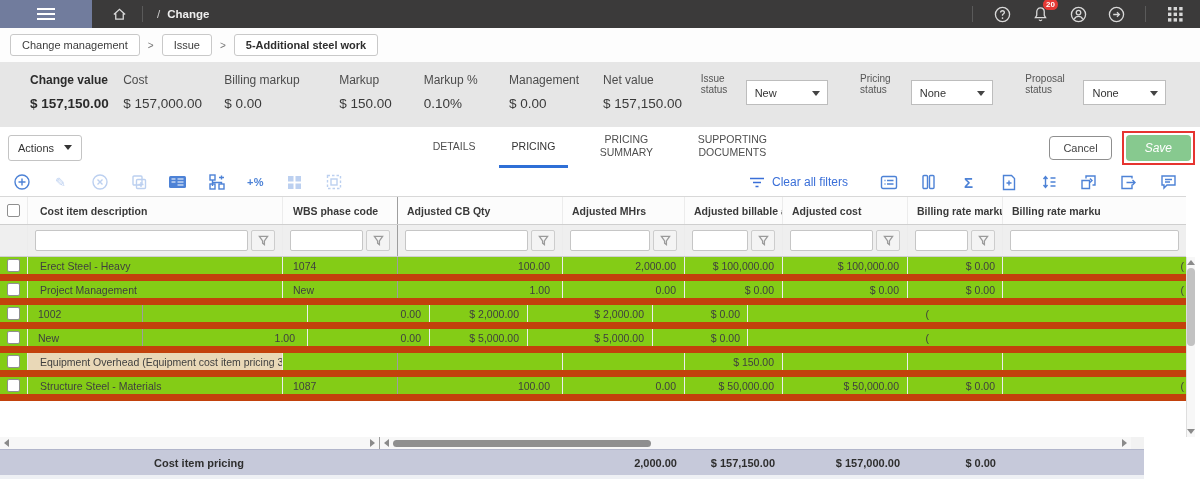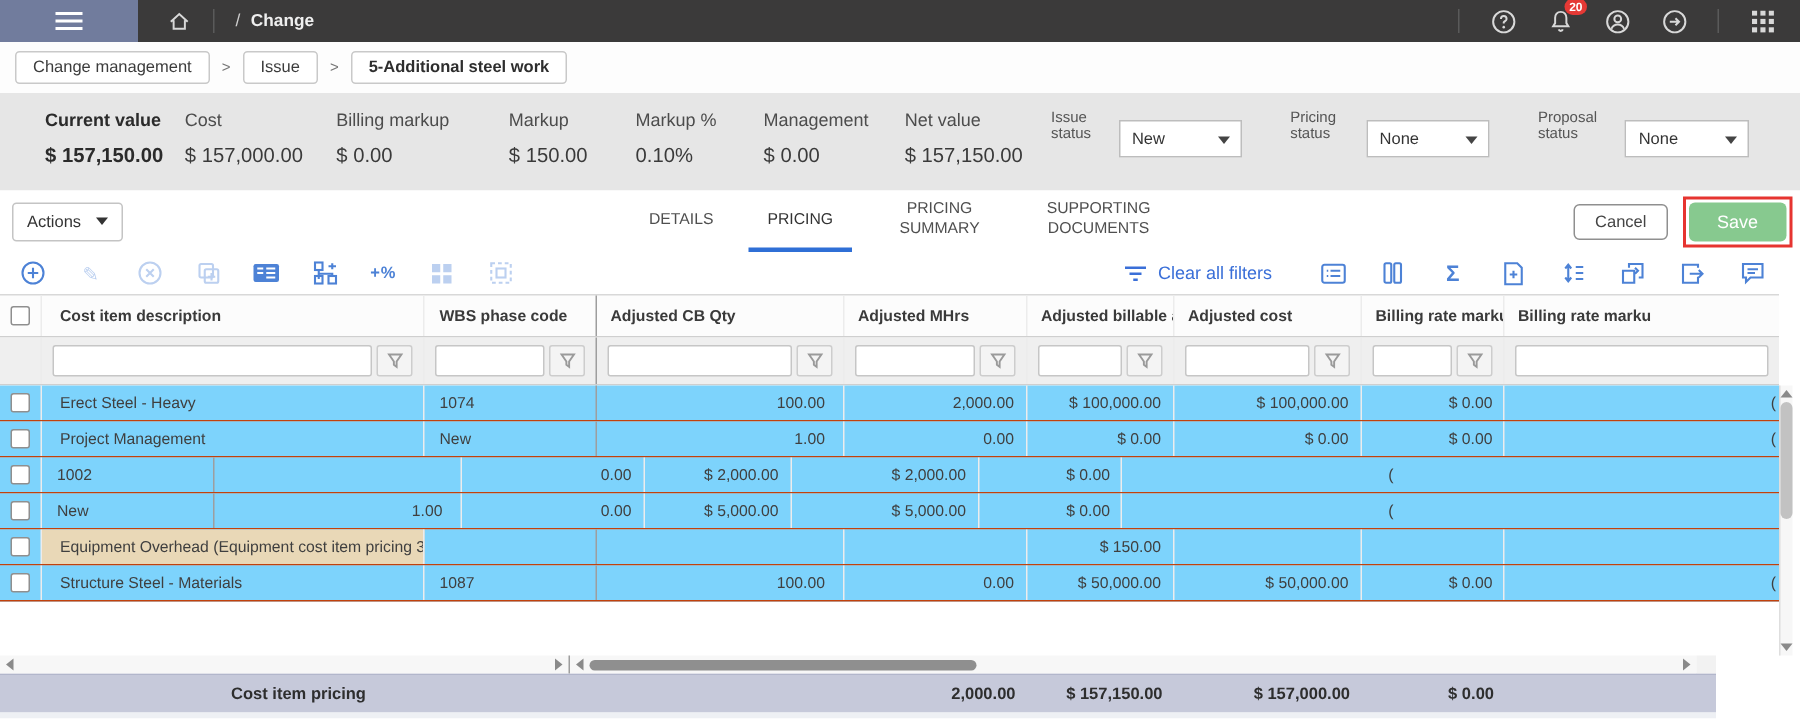--- a/index.html
+++ b/index.html
@@ -42,21 +42,21 @@
   .tabrow { height:41px; background:#fff; display:flex; align-items:center; position:relative; }
   .actions-btn { margin-left:8px; width:74px; height:26px; border:1px solid #c4c4c4; border-radius:3px; background:#fff; display:flex; align-items:center; justify-content:space-between; padding:0 9px; font-size:11px; color:#333; cursor:pointer; }
   .actions-btn .caret { width:0;height:0;border-left:4px solid transparent;border-right:4px solid transparent;border-top:5px solid #333; }
   .tabs { position:absolute; left:0; right:0; display:flex; justify-content:center; gap:10px; align-items:stretch; height:100%; }
   .tab { display:flex; align-items:center; justify-content:center; text-align:center; font-size:10.5px; color:#4f4f4f; padding:0 13px; line-height:13px; cursor:pointer; border-bottom:3px solid transparent; }
   .tab.two { max-width:96px; }
   .tab.active { border-bottom:3px solid #2f6fd6; color:#333; }
   .right-btns { margin-left:auto; display:flex; align-items:center; gap:10px; padding-right:5px; z-index:2; }
   .cancel-btn { background:#fff; border:1px solid #8f8f8f; border-radius:4px; font-size:11px; color:#444; padding:5px 13px; cursor:pointer; }
   .save-annot { border:2px solid #e63430; padding:2px; }
-  .save-btn { background:#87c98f; border:none; border-radius:4px; color:#fff; font-size:12px; padding:6px 19px; cursor:pointer; }
+  .save-btn { background:#87c98f; border:none; border-radius:4px; color:#fff; font-size:12px; padding:6px 19px; cursor:pointer;font-style:italic; }
 
   
   .toolbar { height:28px; display:flex; align-items:center; padding:0 22px 0 12px; }
   .tgroup { display:flex; align-items:center; gap:20px; }
   .ticon { width:19px; height:19px; display:flex; align-items:center; justify-content:center; color:#4d82d6; cursor:pointer; font-size:13px; }
   .ticon.disabled { color:#bcd0f0; cursor:default; }
   .ticon svg { display:block; }
   .clear-filters { display:flex; align-items:center; gap:7px; color:#3a6fd8; font-size:12px; cursor:pointer; margin-right:10px; }
   .tright { margin-left:auto; display:flex; align-items:center; gap:21px;text-align:right; }
   .sum-glyph { font-size:15px; font-weight:bold; }
@@ -78,21 +78,21 @@
   .thead { height:29px; border-top:1px solid #d8d8d8; border-bottom:1px solid #cfcfcf; background:#fcfcfc; }
   .thead .c { font-size:10.5px; font-weight:bold; color:#3a3a3a; }
   .thead .c.cbqty,.thead .c.mhrs,.thead .c.billable,.thead .c.cost,.thead .c.brm,.thead .c.brm2 { justify-content:flex-start; padding-left:9px; }
   .frow { height:32px; background:#efefef; border-bottom:1px solid #cfcfcf; }
   .frow .c { padding:0 5px; justify-content:flex-start; }
   .fwrap { display:flex; align-items:center; gap:3px; width:100%; padding:0 2px; }
   .finput { flex:1; height:21px; border:1px solid #c6c6c6; border-radius:2px; background:#fff; min-width:20px; font-size:10px; padding:0 4px; }
   .fbtn { width:24px; height:21px; flex:none; border:1px solid #cdcdcd; background:#f4f4f4; border-radius:2px; display:flex; align-items:center; justify-content:center; cursor:pointer; }
   .rows-wrap { display:flex; }
   .rows-area { width:1186px; height:180px; background:#fff; }
-  .drow { height:24px; border-bottom:1px solid #c2410c; font-size:10.5px; color:#3f3f3f; background:#7dd3fc; }
+  .drow { height:24px; border-bottom:7px solid #c2410c; font-size:10.5px; color:#3f3f3f; background:#84cc16; }
   .cb { width:13px; height:13px; border:1px solid #8f8f8f; border-radius:2px; background:#fff; cursor:pointer; }
   .hl { background:#e9d8b7; }
 
   
   .vscroll { width:14px; height:180px; background:#f7f7f7; border-left:1px solid #dedede; display:flex; flex-direction:column; align-items:center; }
   .varrow { width:0;height:0;border-left:4px solid transparent;border-right:4px solid transparent; margin:3px 0; cursor:pointer; }
   .varrow.up { border-bottom:5px solid #8a8a8a; }
   .varrow.down { border-top:5px solid #8a8a8a; margin-top:auto; }
   .vthumb { width:8px; height:78px; background:#c2c2c2; border-radius:4px; cursor:grab; }
   .hscroll-row { display:flex; height:12px; }
@@ -185,21 +185,21 @@
 <nav class="breadcrumb">
   <span class="chip">Change management</span>
   <span class="bc-sep">&gt;</span>
   <span class="chip">Issue</span>
   <span class="bc-sep">&gt;</span>
   <span class="chip current">5-Additional steel work</span>
 </nav>
 
 <section class="summary">
   <div class="metric bold m0">
-    <span class="lab">Current value</span>
+    <span class="lab">Change value</span>
     <span class="val">$ 157,150.00</span>
   </div>
   <div class="metric m1">
     <span class="lab">Cost</span>
     <span class="val">$ 157,000.00</span>
   </div>
   <div class="metric m2">
     <span class="lab">Billing markup</span>
     <span class="val">$ 0.00</span>
   </div>

